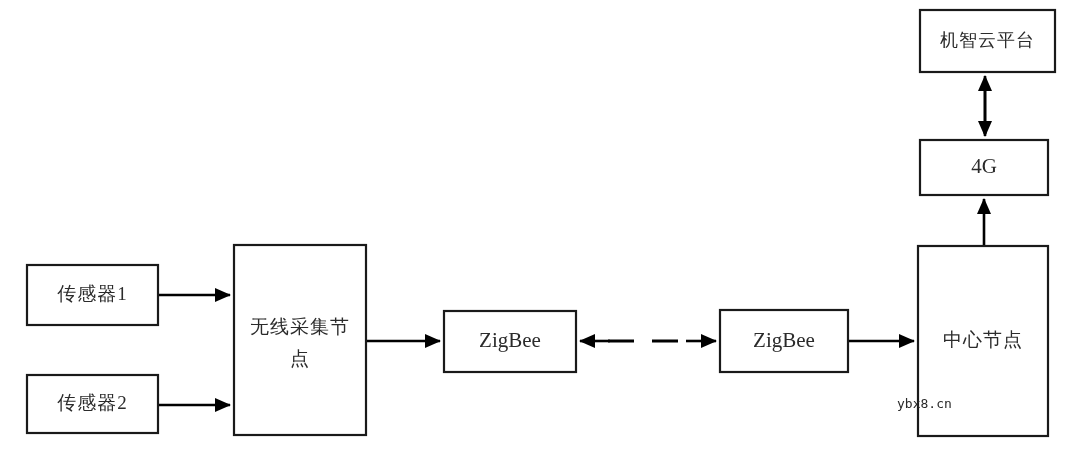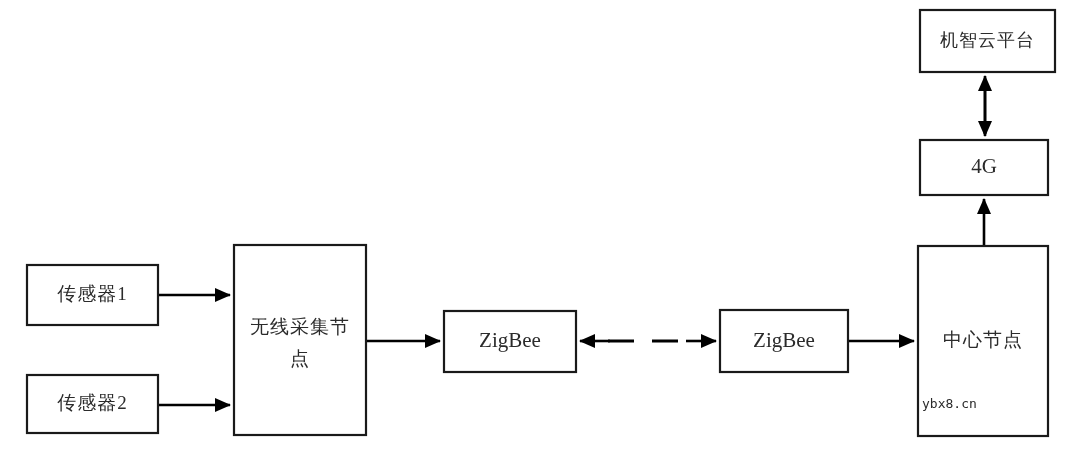--- a/index.html
+++ b/index.html
@@ -148,15 +148,15 @@
       <rect class="box-rect" x="920" y="140" width="128" height="55"></rect>
       <text class="box-label label-en" x="984" y="168">4G</text>
     </g>
 
     <g>
       <rect class="box-rect" x="920" y="10" width="135" height="62"></rect>
       <text class="box-label label-cn-small" x="987.5" y="42">机智云平台</text>
     </g>
   </svg>
 
-  <div class="watermark" style="left:922px; top:396px;">ybx8.cn</div>
+  <div class="watermark" style="left:897px; top:396px;">ybx8.cn</div>
 
 </div>
 
 </body></html>

